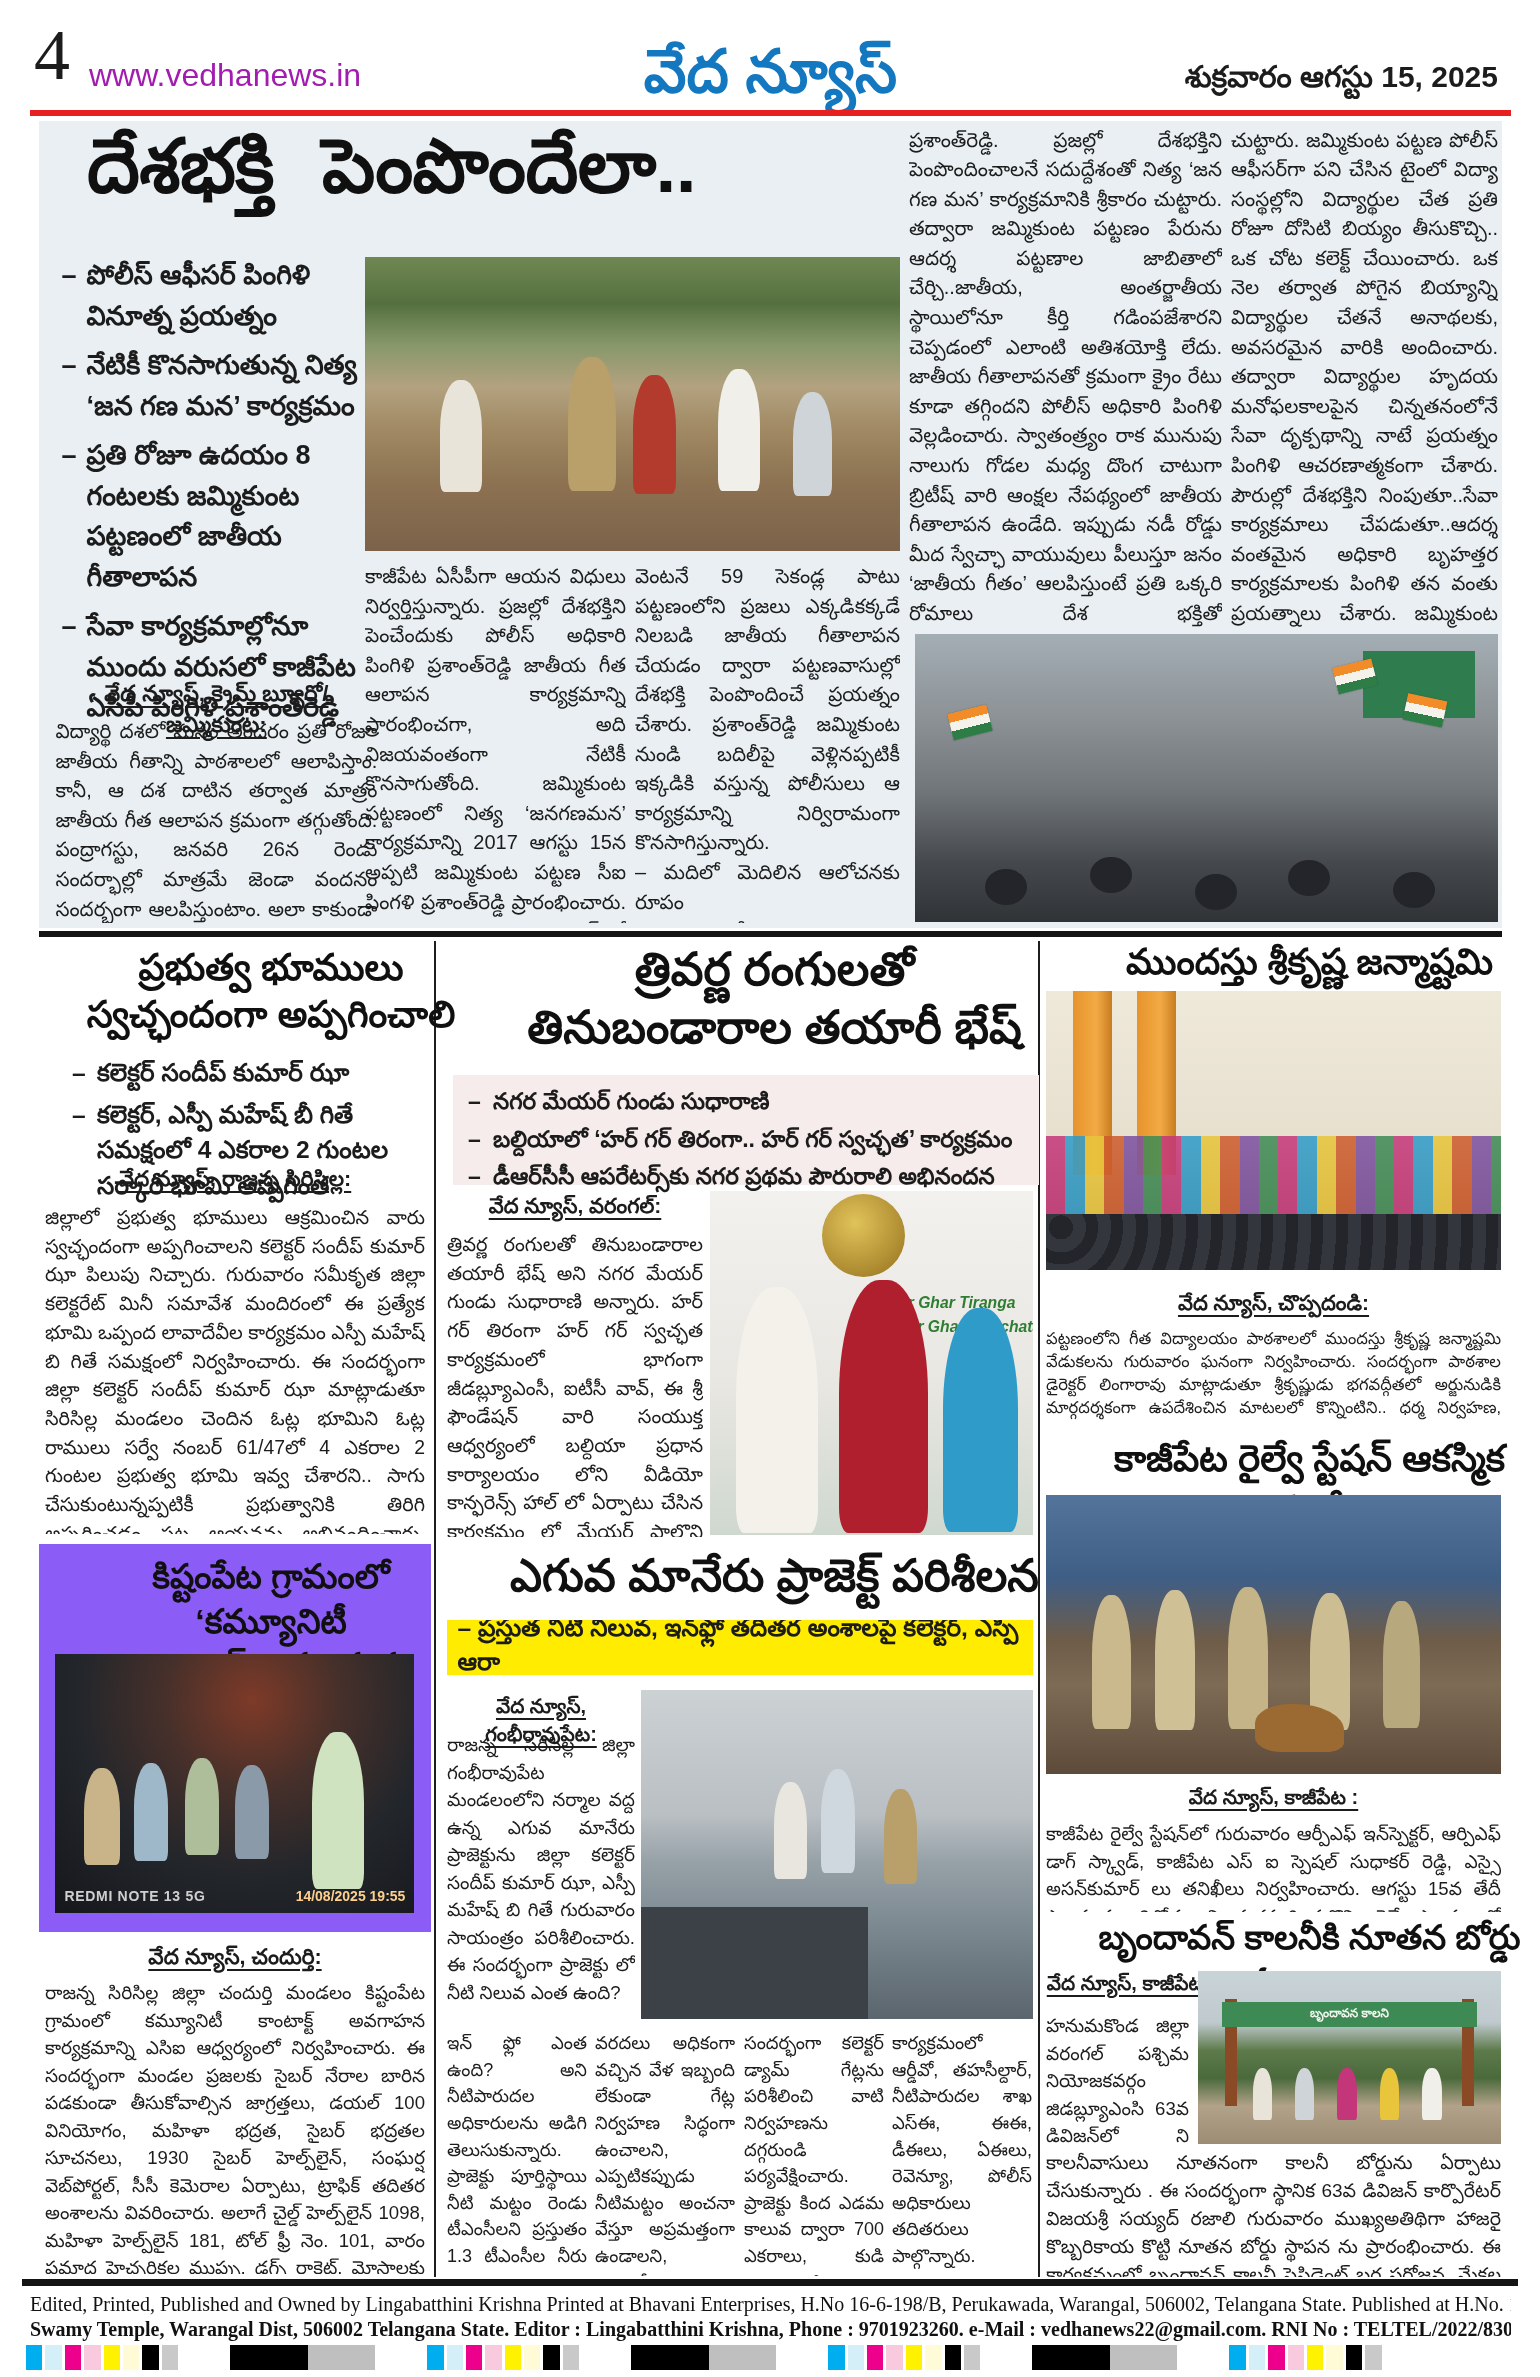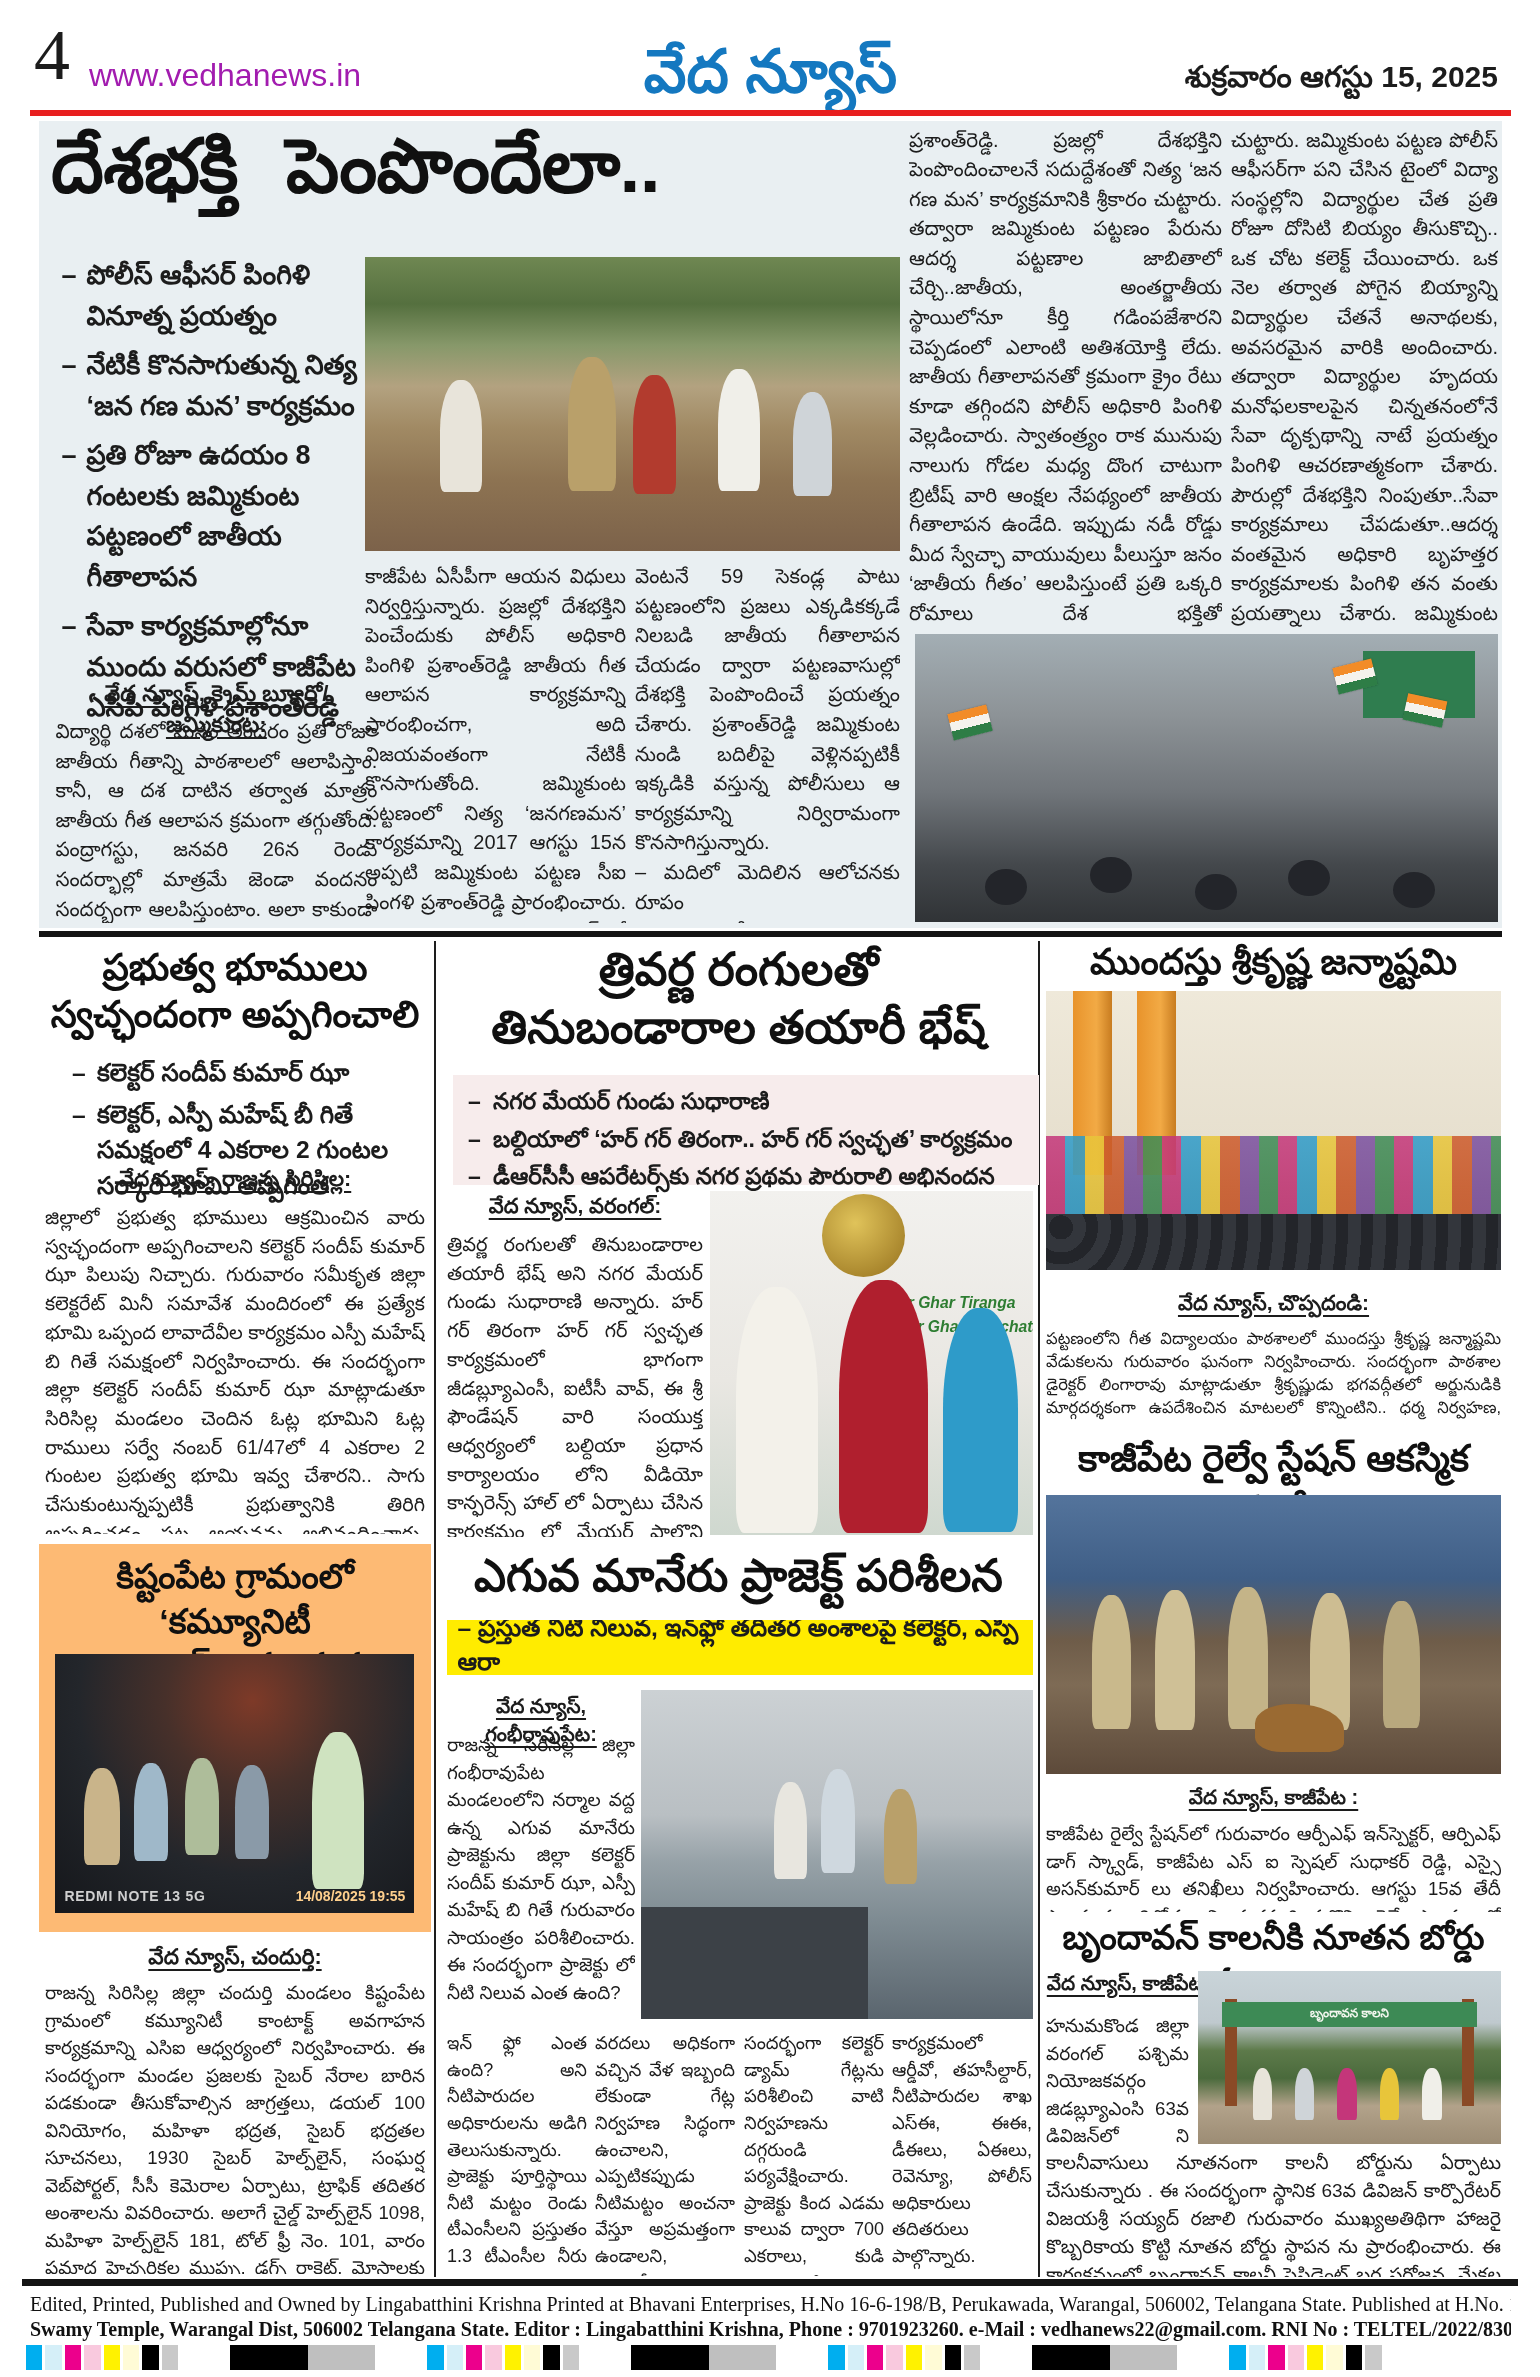--- a/index.html
+++ b/index.html
@@ -1,20 +1,20 @@
 <!DOCTYPE html>
 <html style="font-size:12px"><head>
 <meta charset="utf-8">
 <style>
   html,body{margin:0;padding:0;background:#fff;}
   .page{position:relative;width:1541px;height:2377px;background:#ffffff;overflow:hidden;
         font-family:"Liberation Sans",sans-serif;color:#1c1c1c;}
   .abs{position:absolute;}
   .center{text-align:center;}
-  .hl{font-weight:800;color:#101010;}
+  .hl{font-weight:800;color:#101010;margin-left:36px;}
   .dateline{font-weight:700;text-decoration:underline;text-underline-offset:4.5px;text-align:center;}
   .body-text{line-height:1.48;text-align:justify;overflow:hidden;white-space:pre-line;}
   ul.bullets{list-style:none;margin:6px;padding:0;}
   ul.bullets li{position:relative;padding-left:25px;font-weight:700;}
   ul.bullets li::before{content:"–";position:absolute;left:0;top:0;}
   .photo{position:absolute;overflow:hidden;background:#b8b8b8;}
   .fig{position:absolute;border-radius:45% 45% 10% 10%;}
   .rule{position:absolute;background:#141414;}
   
   #pgnum{left:34px;top:19.4px;font-family:"Liberation Serif",serif;font-size:72px;font-weight:400;line-height:1;}
@@ -44,21 +44,21 @@
   
   #rule-black{left:39px;top:931px;width:1463px;height:6px;}
   .vrule{top:941px;width:2.2px;height:1336px;background:#1d1d1d;}
   #vr1{left:434px;} #vr2{left:1038px;}
   
   #land-hl{left:39px;top:944px;width:392px;font-size:37px;line-height:1.28;}
   #land-bullets{left:66px;top:1049px;width:349px;}
   #land-bullets li{font-size:24.6px;line-height:1.45;margin-bottom:6px;}
   #land-dl{left:39px;top:1166px;width:392px;font-size:21.6px;}
   #land-body{left:45px;top:1203px;width:380px;height:331px;font-size:19.4px;}
-  #community-box{left:39px;top:1544px;width:392px;height:388px;background:#fdba74;}
+  #community-box{left:39px;top:1544px;width:392px;height:388px;background:#8b5cf6;}
   #community-hl{left:7.5px;top:10.4px;width:377px;font-size:34px;line-height:1.3;}
   #photo-night{left:16.4px;top:110px;width:359px;height:259px;
     background:radial-gradient(circle at 55% 18%,#7e3a28 0%,#47302a 30%,#23262b 60%,#15171b 100%);}
   .wm{position:absolute;left:9px;bottom:9px;font-size:14px;font-weight:700;letter-spacing:0.7px;color:#e3e3e3;opacity:.9;}
   .ts{position:absolute;right:9px;bottom:9px;font-size:14px;font-weight:700;color:#ffd08d;}
   #community-dl{left:39px;top:1944px;width:392px;font-size:21.6px;}
   #community-body{left:45px;top:1979px;width:380px;height:295px;font-size:18.6px;}
   
   #tri-hl{left:444px;top:941px;width:589px;font-size:46px;line-height:1.26;}
   #tri-bullets{left:447px;top:1069px;width:556px;height:92px;background:#f7ecec;padding:9px 15px;}

